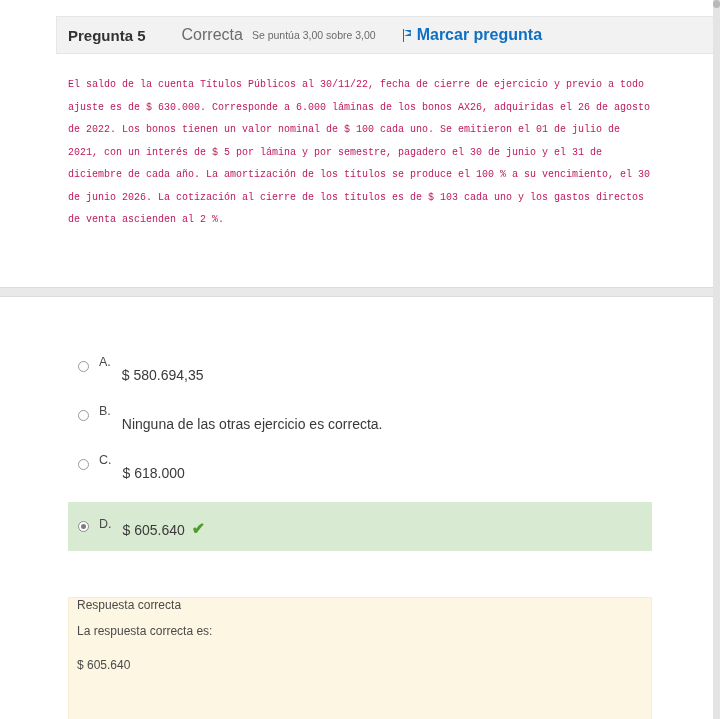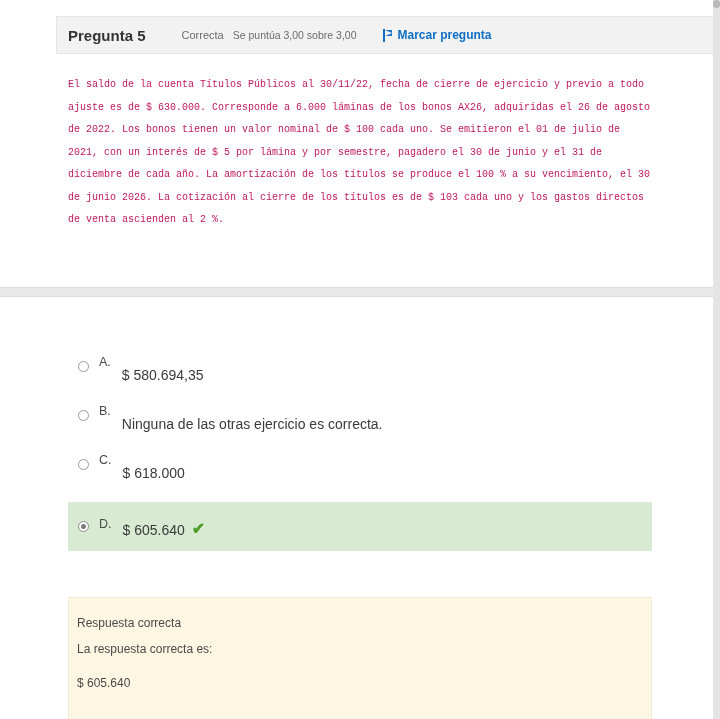--- a/index.html
+++ b/index.html
@@ -57,21 +57,21 @@
     align-items: center;
   }
   .qheader .qno {
     font-size: 15px;
     font-weight: bold;
     color: #333333;
     margin-left: 11px;
     white-space: nowrap;
   }
   .qheader .qstate {
-    font-size: 11px;
+    font-size: 16px;
     color: #6b6b6b;
     margin-left: 36px;
     white-space: nowrap;
   }
   .qheader .qgrade {
     font-size: 10.5px;
     color: #6b6b6b;
     margin-left: 9px;
     white-space: nowrap;
   }
@@ -104,21 +104,21 @@
     top: 1px;
     width: 0;
     height: 0;
     border-left: 7px solid transparent;
     border-top: 3px solid #0f6fc5;
     border-bottom: 3px solid #0f6fc5;
     border-right: 0;
     opacity: .95;
   }
   .flag-label {
-    font-size: 12px;
+    font-size: 16px;
     font-weight: bold;
     color: #0f6fc5;
     white-space: nowrap;
   }
 
   .qtext {
     position: absolute;
     left: 68px;
     top: 74px;
     width: 588px;
@@ -213,21 +213,21 @@
   
   .feedback {
     position: absolute;
     left: 68px;
     top: 300px;
     width: 584px;
     height: 123px;
     background: #fdf6e3;
     border: 1px solid #f5ecd2;
     box-sizing: border-box;
-    padding: 18px 0 0 8px;
+    padding: 0 0 0 8px;
   }
   .feedback .fb-line {
     font-size: 12px;
     color: #4a4a4a;
     margin-bottom: 12px;
   }
   .feedback .fb-line.spaced { margin-top: 20px; }
 </style>
 </head>
 <body>

